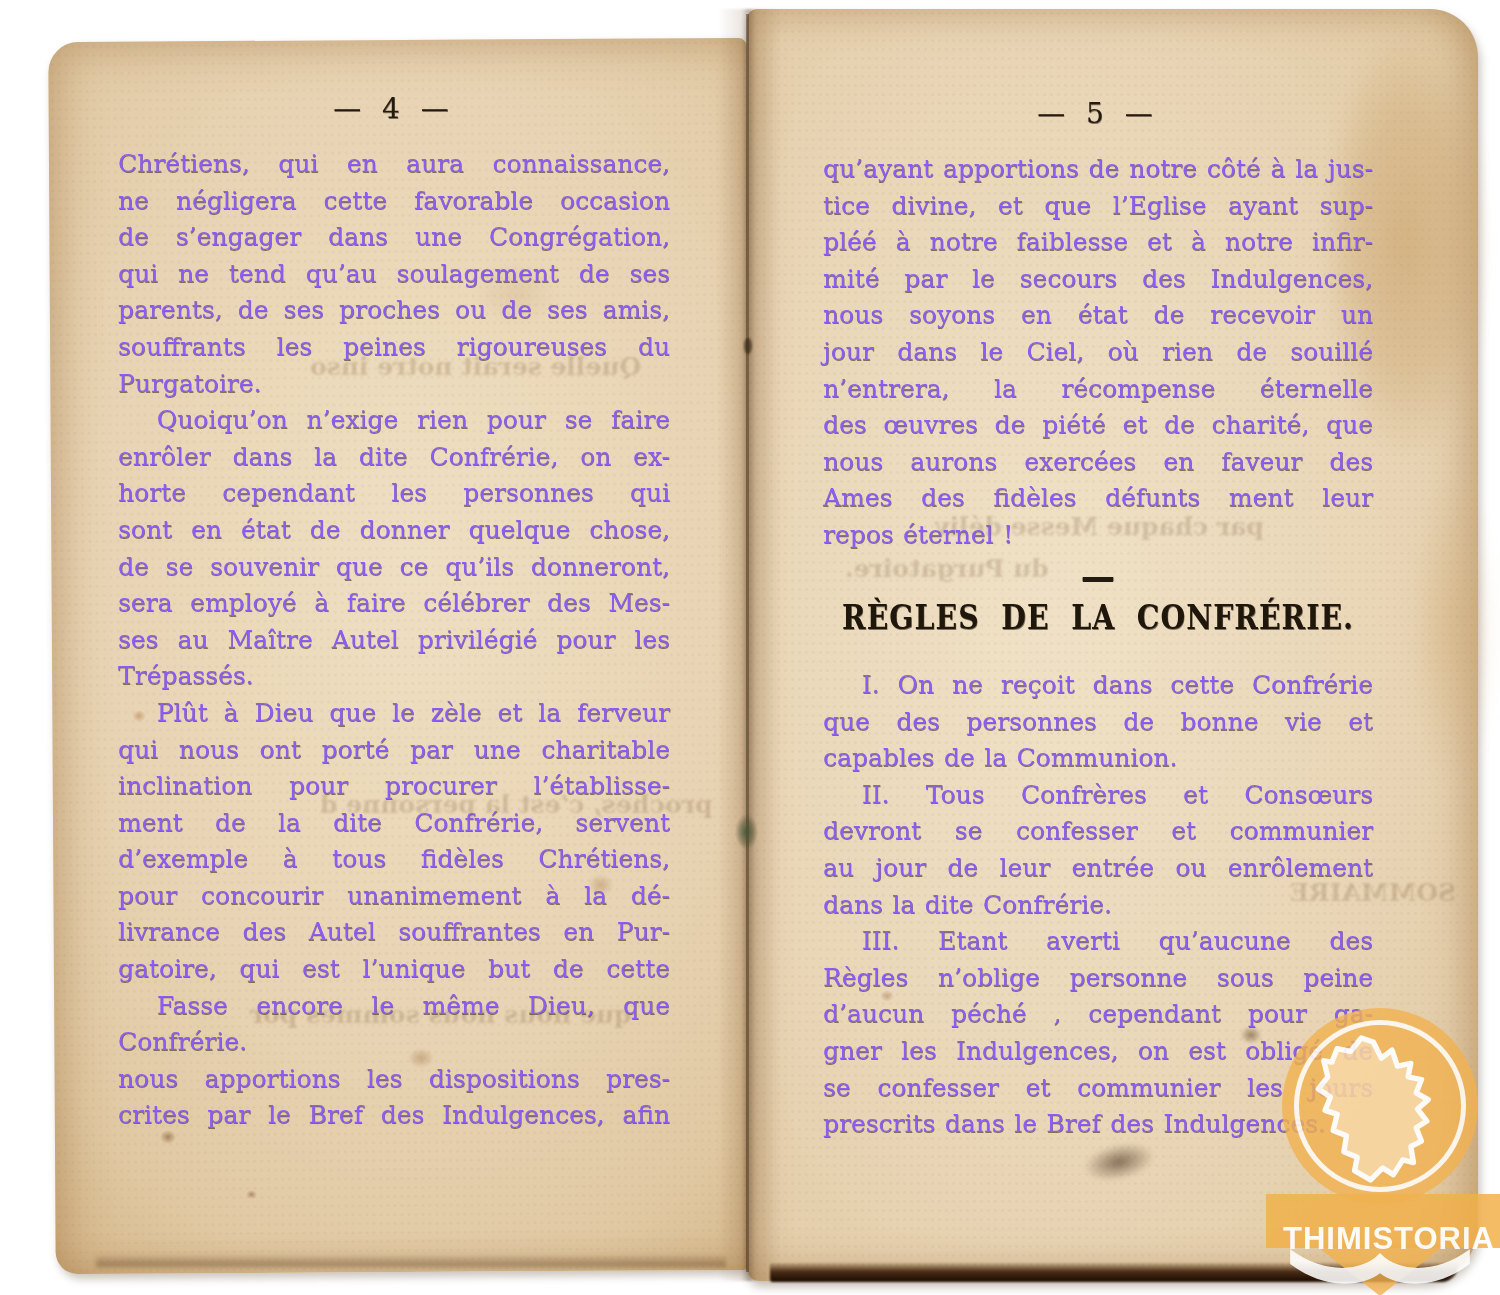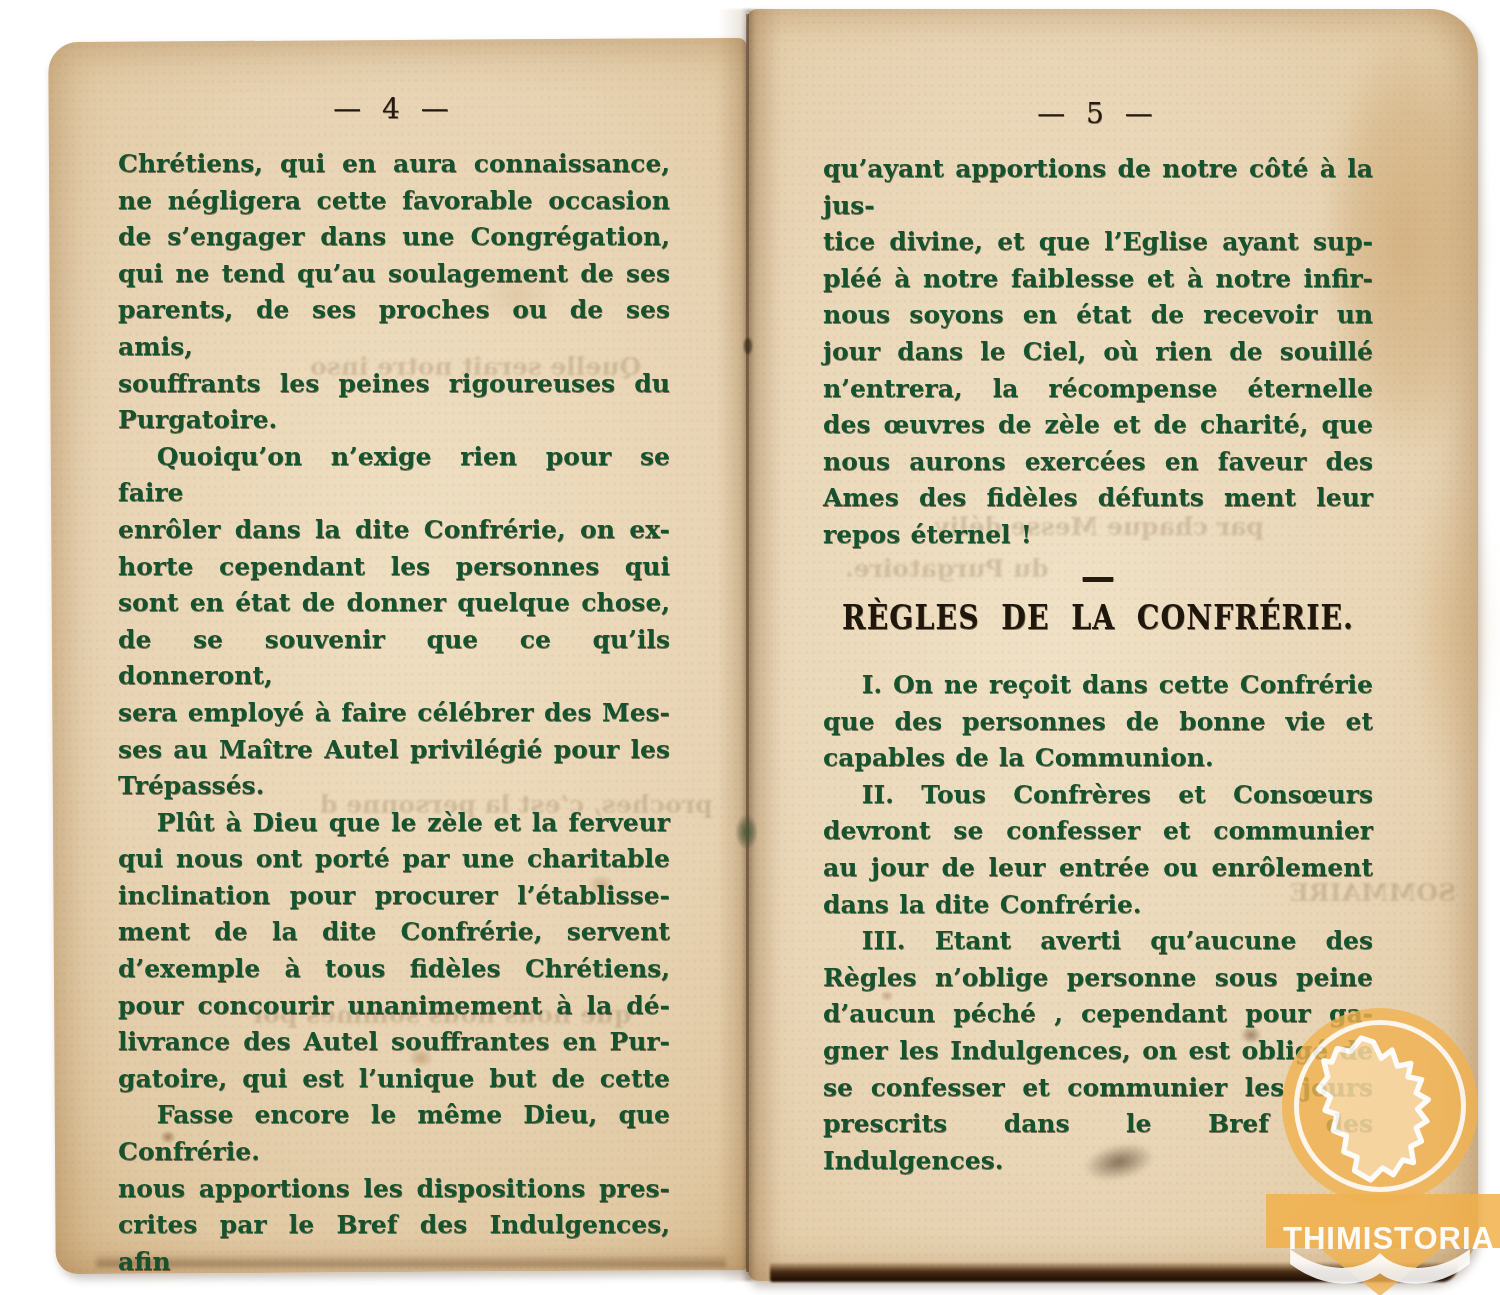--- a/index.html
+++ b/index.html
@@ -33,21 +33,21 @@
     filter:blur(1px);}
   .fold-line{position:absolute;left:746px;top:14px;width:3px;height:1258px;z-index:5;pointer-events:none;
     background:rgba(60,38,18,.45);filter:blur(.6px);}
 
   
   .pagenum{position:absolute;z-index:10;font-size:28px;line-height:30px;letter-spacing:6px;
     color:#241b10;text-align:center;text-shadow:.4px .5px .3px rgba(45,28,12,.55);}
   #left-pagenum{left:118px;top:94px;width:552px;}
   #right-pagenum{left:823px;top:99px;width:550px;}
 
-  .body-col{position:absolute;z-index:10;color:#14532d;font-size:25px;line-height:36.6px;font-weight:bold;}
+  .body-col{position:absolute;z-index:10;color:#8b5cf6;font-size:25px;line-height:36.6px;}
   #left-body{left:118px;top:146px;width:552px;}
   #right-body{left:823px;top:151px;width:550px;}
   #rules-body{left:823px;top:667px;width:550px;}
   .line{text-align:justify;text-align-last:justify;word-spacing:1.5px;
         text-shadow:.4px .5px .3px rgba(45,28,12,.55);}
   .line.end{text-align-last:left;}
   .line.indent{text-indent:1.55em;}
 
   .divider{position:absolute;left:823px;top:559px;width:550px;z-index:10;text-align:center;
     font-weight:900;font-size:34px;line-height:34px;color:#241b10;
@@ -168,24 +168,25 @@
       <div class="line end">Confrérie.</div>
       <div class="line">nous apportions les dispositions pres-</div>
       <div class="line">crites par le Bref des Indulgences, afin</div>
     </div>
 
   <div class="pagenum" id="right-pagenum">— 5 —</div>
   <div class="body-col" id="right-body">
       <div class="line">qu’ayant apportions de notre côté à la jus-</div>
       <div class="line">tice divine, et que l’Eglise ayant sup-</div>
       <div class="line">pléé à notre faiblesse et à notre infir-</div>
+      <div class="line">mité par le secours des Indulgences,</div>
       <div class="line">nous soyons en état de recevoir un</div>
       <div class="line">jour dans le Ciel, où rien de souillé</div>
       <div class="line">n’entrera, la récompense éternelle</div>
-      <div class="line">des œuvres de zèle et de charité, que</div>
+      <div class="line">des œuvres de piété et de charité, que</div>
       <div class="line">nous aurons exercées en faveur des</div>
       <div class="line">Ames des fidèles défunts ment leur</div>
       <div class="line end">repos éternel !</div>
     </div>
   <div class="divider">—</div>
   <div class="section-title">RÈGLES DE LA CONFRÉRIE.</div>
   <div class="body-col" id="rules-body">
       <div class="line indent">I. On ne reçoit dans cette Confrérie</div>
       <div class="line">que des personnes de bonne vie et</div>
       <div class="line end">capables de la Communion.</div>

